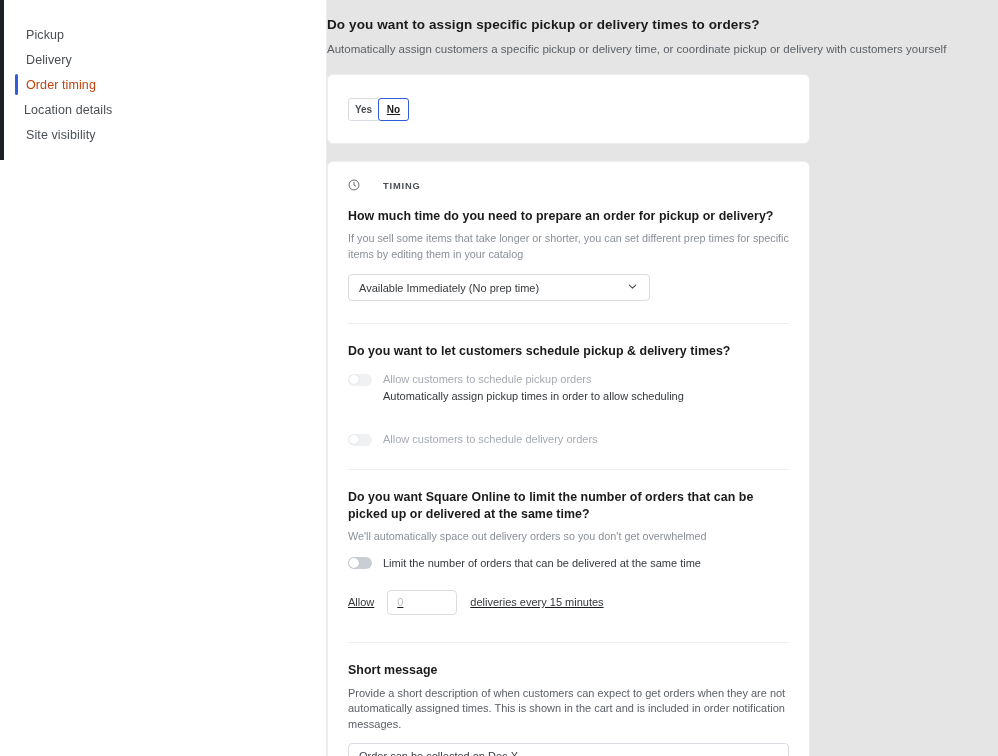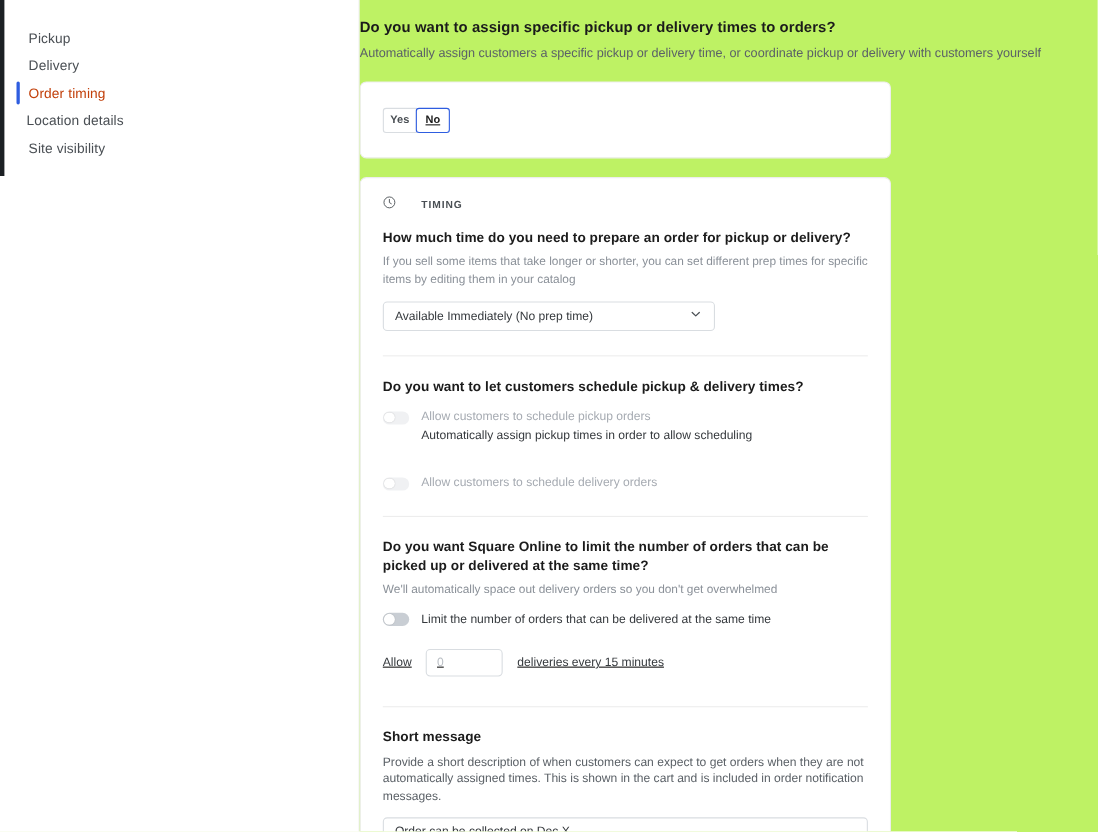--- a/index.html
+++ b/index.html
@@ -68,21 +68,21 @@
     width: 2.5px;
     border-radius: 2px;
     background: #2e5de0;
   }
 
   
   .main {
     flex: 1;
     position: relative;
     overflow: hidden;
-    background: #bef264;
+    background: #e5e5e5;
   }
 
   .content {
     position: absolute;
     left: 0;
     top: 0;
     width: 671px;
     padding: 0;
   }
 

